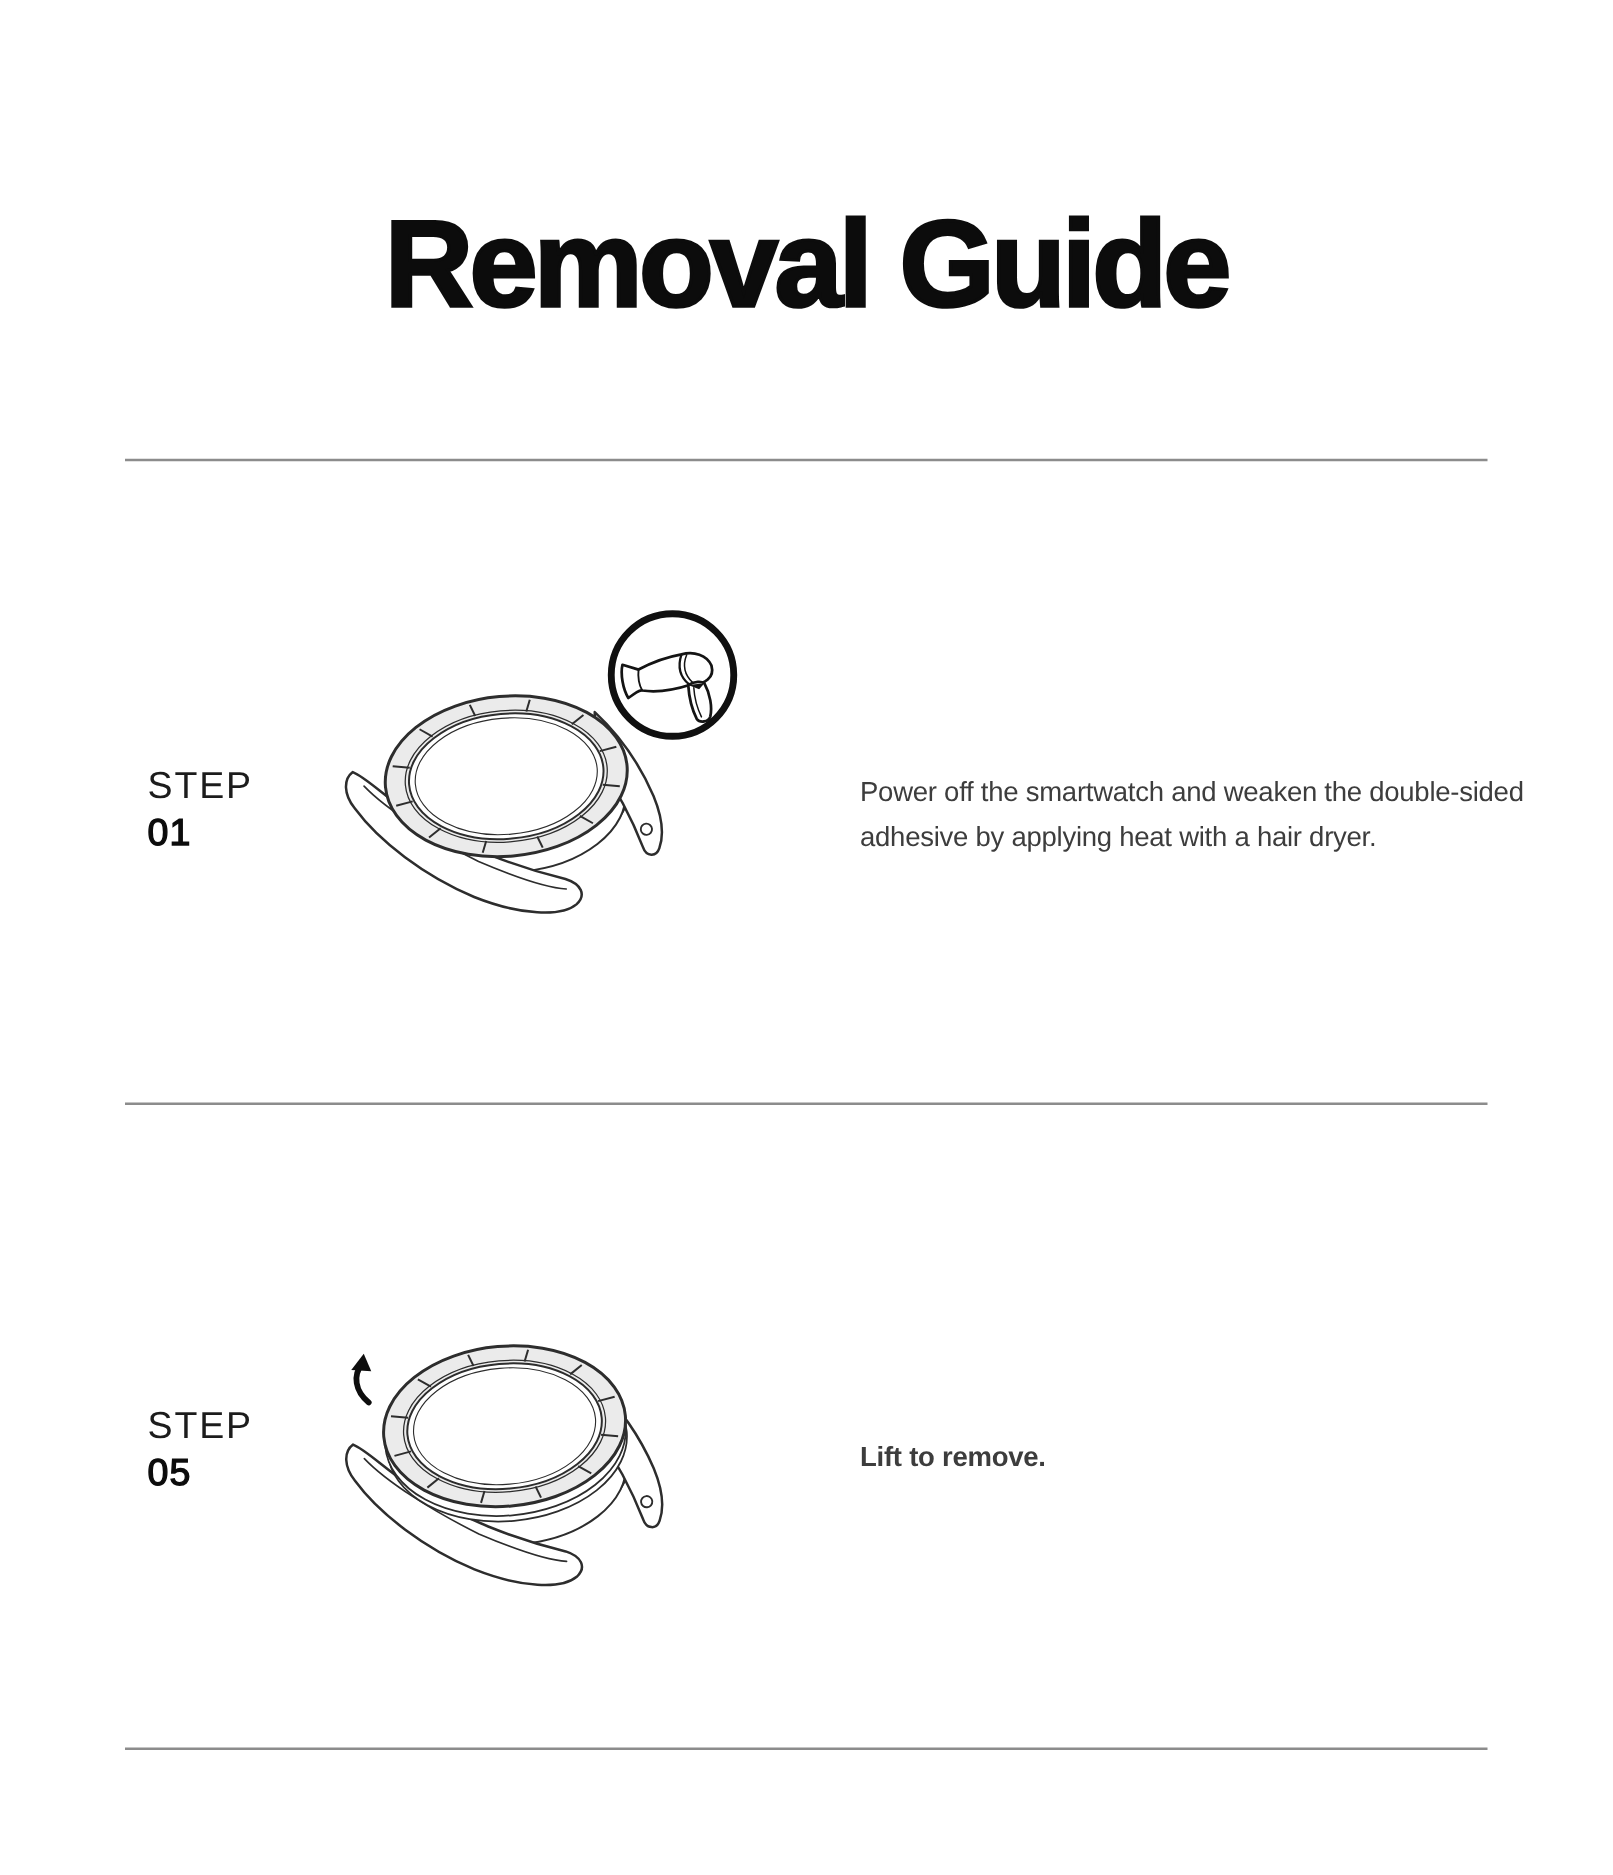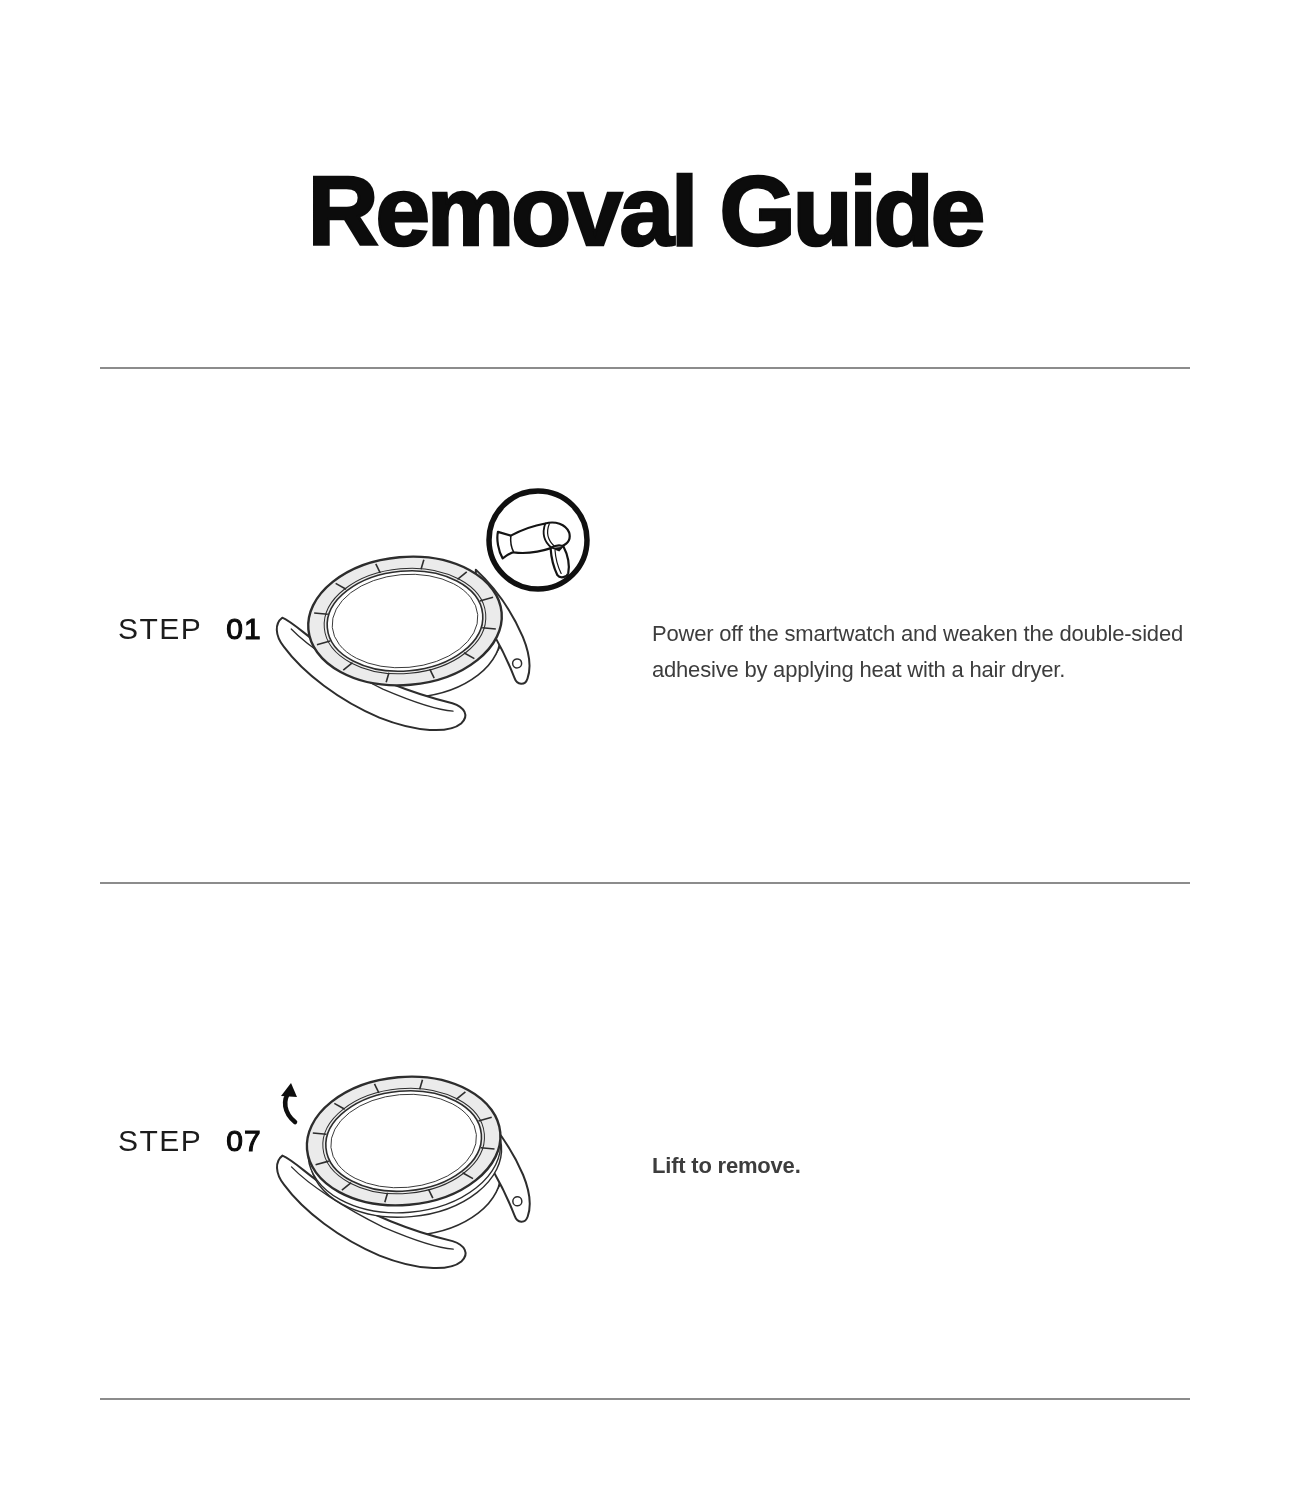--- a/index.html
+++ b/index.html
@@ -25,40 +25,41 @@
     position:absolute;
     left:100px;width:1090px;height:2px;
     background:#8c8c8c;
   }
   .divider.d1{top:367px;}
   .divider.d2{top:882px;}
   .divider.d3{top:1398px;}
   .step-label{
     position:absolute;
     left:118px;
-    display:flex;align-items:flex-end;gap:24px;
+    display:flex;align-items:flex-start;gap:4px;
     color:#1c1c1c;
+    flex-direction:column;
   }
   .step-label .word{
     font-size:30px;
     font-weight:400;
     letter-spacing:1.5px;
   }
   .step-label .num{
     font-size:30px;
     font-weight:400;
     letter-spacing:1px;
     -webkit-text-stroke:1.1px #0c0c0c;
     color:#0c0c0c;
   }
   .step1-label{top:612px;}
   .step2-label{top:1124px;}
   .step-desc{
     position:absolute;
-    left:652px;
+    left:688px;
     width:560px;
     font-size:22px;
     line-height:36px;
     letter-spacing:-0.2px;
     color:#3d3d3d;
   }
   .step1-desc{top:594px;}
   .step2-desc{top:1126px;font-weight:bold;}
   .illu{position:absolute;}
   .illu-1{left:270px;top:462px;}
@@ -135,21 +136,21 @@
           </g>
       </g>
     </svg>
 
     <p class="step-desc step1-desc">Power off the smartwatch and weaken the double-sided adhesive by applying heat with a hair dryer.</p>
   </section>
 
   <section>
     <div class="step-label step2-label">
       <span class="word">STEP</span>
-      <span class="num">07</span>
+      <span class="num">05</span>
     </div>
 
     <svg class="illu illu-2" width="330" height="250" viewBox="0 0 330 250">
       <g transform="translate(134,90) rotate(-5)">
         <g transform="translate(0,14)">
             <use href="#watch-body"></use>
           </g>
         <ellipse cx="1" cy="9" rx="96" ry="63" fill="#ffffff" stroke="#2d2d2d" stroke-width="1.4"></ellipse>
         <ellipse cx="0" cy="4" rx="96.5" ry="63.5" fill="#ffffff" stroke="#2d2d2d" stroke-width="1.4"></ellipse>
         <use href="#bezel-ring" transform="translate(0,-4)"></use>

